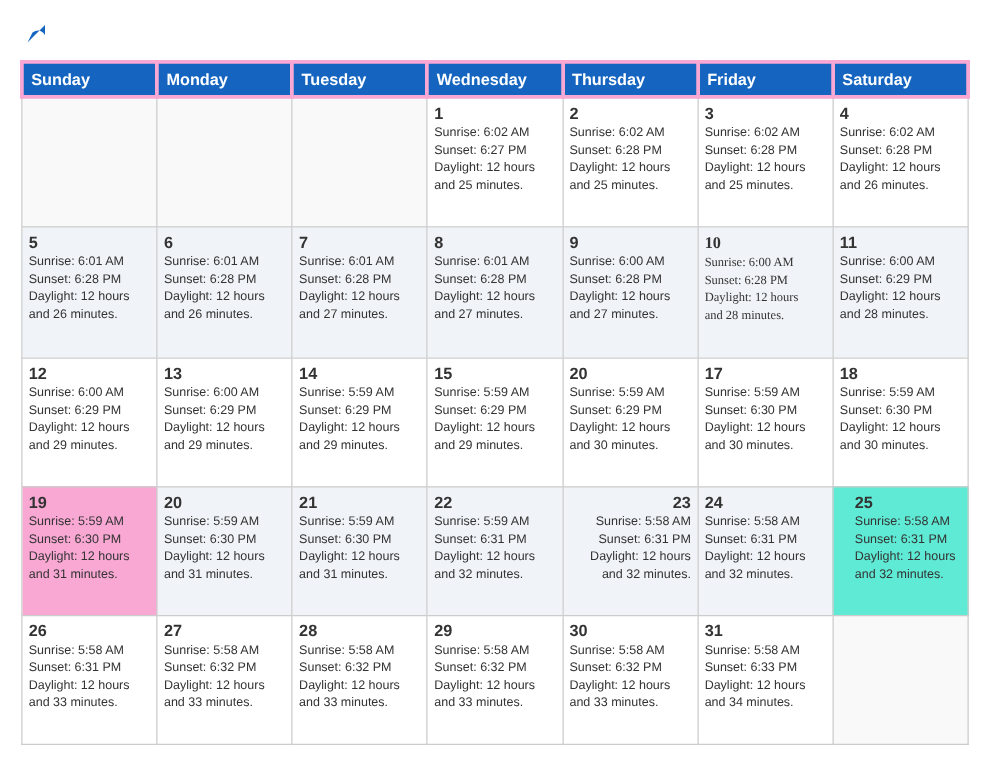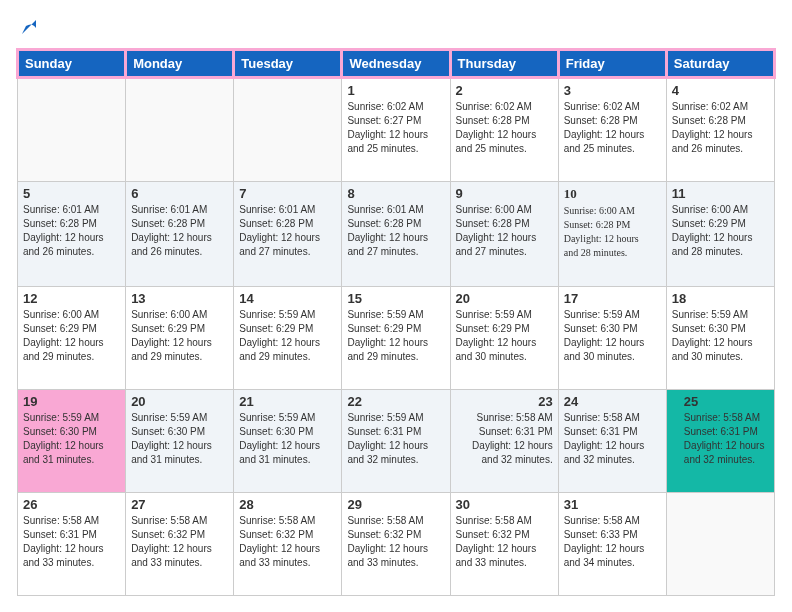--- a/index.html
+++ b/index.html
@@ -300,21 +300,21 @@
 Daylight: 12 hours
 and 32 minutes.</div>
           </td>
           <td style="background: rgb(240, 244, 248);">
             <span class="day-number">24</span>
             <div class="day-info" style="white-space: pre-line;">Sunrise: 5:58 AM
 Sunset: 6:31 PM
 Daylight: 12 hours
 and 32 minutes.</div>
           </td>
-          <td style="background: #14b8a6; padding-left: 17px;">
+          <td style="background: #5eead4; padding-left: 17px;">
             <span class="day-number">25</span>
             <div class="day-info" style="white-space: pre-line;">Sunrise: 5:58 AM
 Sunset: 6:31 PM
 Daylight: 12 hours
 and 32 minutes.</div>
           </td>
         </tr>
         <tr>
           <td>
             <span class="day-number">26</span>

